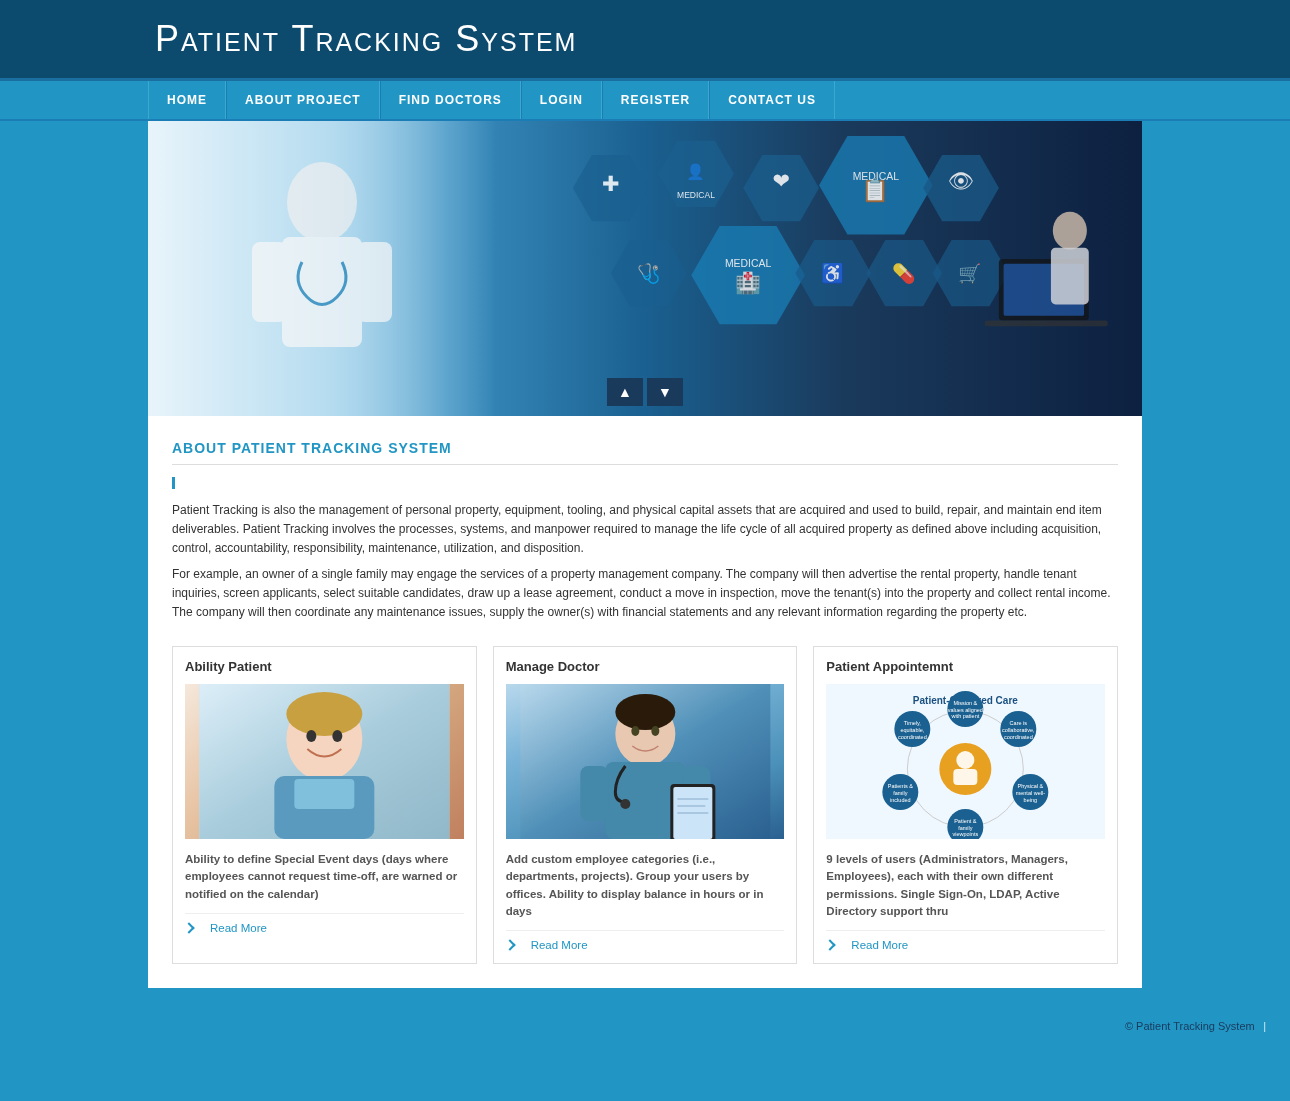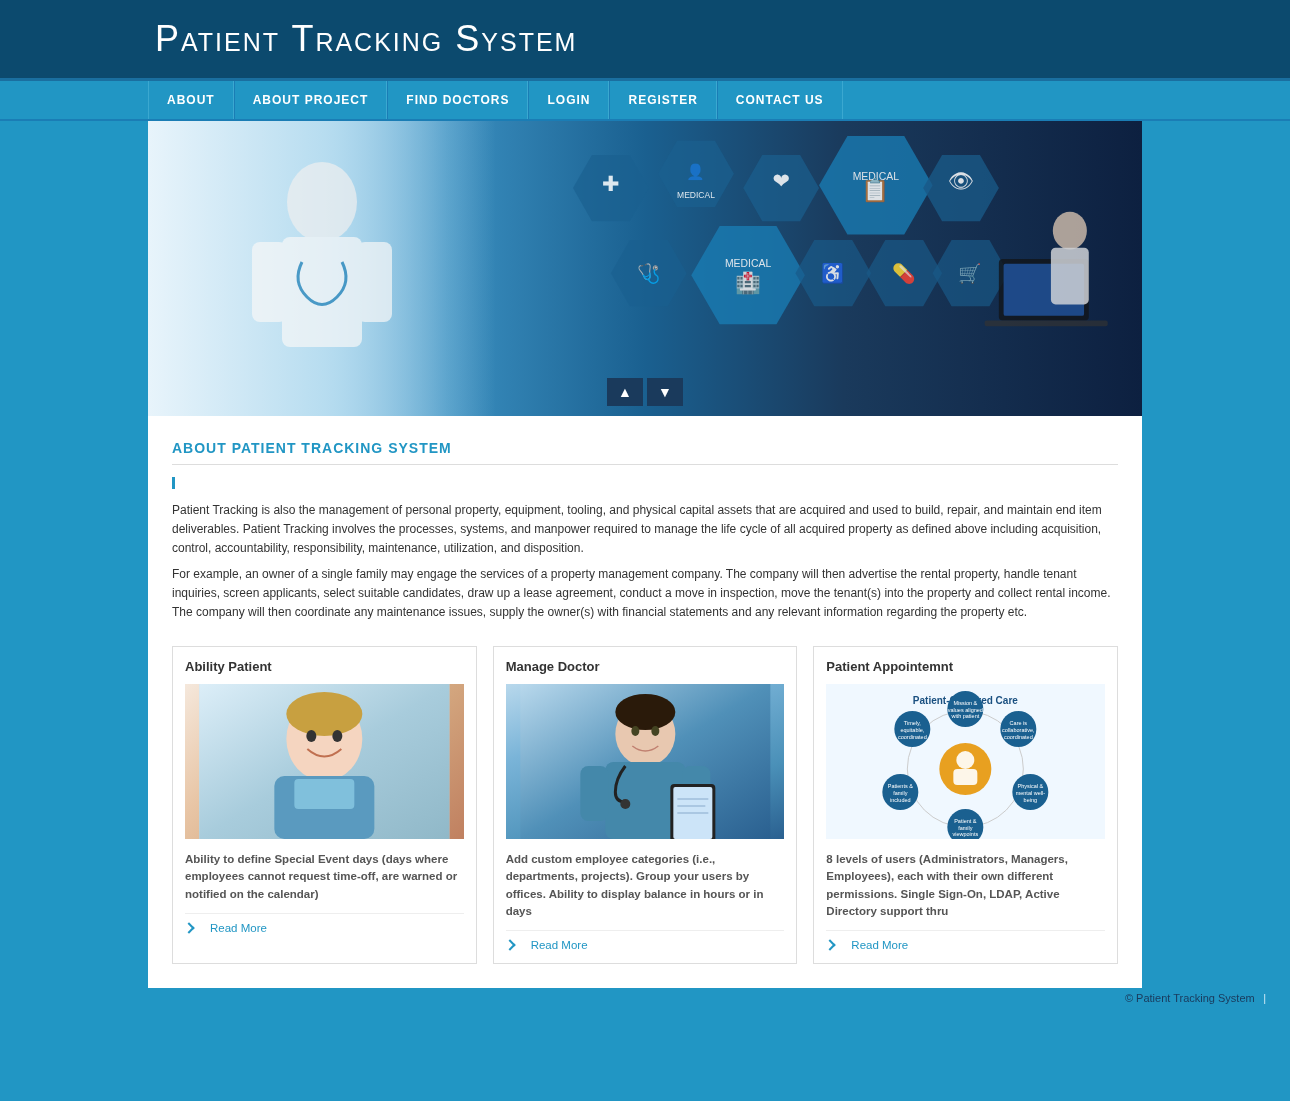--- a/index.html
+++ b/index.html
@@ -145,21 +145,21 @@
       display: inline-block;
       width: 8px;
       height: 8px;
       border-right: 2px solid #2196c4;
       border-bottom: 2px solid #2196c4;
       transform: rotate(-45deg);
     }
     
     #footer {
       background: #2196c4;
-      padding: 0 20px;
+      padding: 28px 20px;
       text-align: right;
       margin: 0;
     }
     .footer-text {
       font-size: 11px;
       color: #cce8f5;
     }
     .footer-link {
       color: #1a3a5c;
       font-size: 11px;
@@ -208,21 +208,21 @@
 <body>
 
 <div class="page-wrapper">
   <div class="inner-wrapper">
 
     <div id="header">
       <h1>Patient Tracking System</h1>
     </div>
 
     <nav id="navbar">
-    <a class="nav-item" href="#">ABOUT</a>
+    <a class="nav-item" href="#">HOME</a>
         <a class="nav-item" href="#">ABOUT PROJECT</a>
         <a class="nav-item" href="#">FIND DOCTORS</a>
         <a class="nav-item" href="#">LOGIN</a>
         <a class="nav-item" href="#">REGISTER</a>
         <a class="nav-item" href="#">CONTACT US</a>
       </nav>
 
     <div style="margin: 0 148px; position: relative;">
       <div style="height: 295px; overflow: hidden; position: relative;">
         <div class="hero-visual">
@@ -425,21 +425,21 @@
               <text x="60" y="104" text-anchor="middle" fill="white" font-size="5.5">Patients &amp;</text>
               <text x="60" y="111" text-anchor="middle" fill="white" font-size="5.5">family</text>
               <text x="60" y="118" text-anchor="middle" fill="white" font-size="5.5">included</text>
 
               <circle cx="72" cy="45" r="18" fill="#1a6090"></circle>
               <text x="72" y="41" text-anchor="middle" fill="white" font-size="5.5">Timely,</text>
               <text x="72" y="48" text-anchor="middle" fill="white" font-size="5.5">equitable,</text>
               <text x="72" y="55" text-anchor="middle" fill="white" font-size="5.5">coordinated</text>
             </svg>
           </div>
-          <p class="card-desc">8 levels of users (Administrators, Managers, Employees), each with their own different permissions. Single Sign-On, LDAP, Active Directory support thru</p>
+          <p class="card-desc">9 levels of users (Administrators, Managers, Employees), each with their own different permissions. Single Sign-On, LDAP, Active Directory support thru</p>
           <a class="card-readmore">
             <span class="chevron-right"></span>
             <span>Read More</span>
           </a>
         </div>
 
       </div>
     </div>
 
     <div style="margin: 0 148px; background:#fff; height: 16px;"></div>

